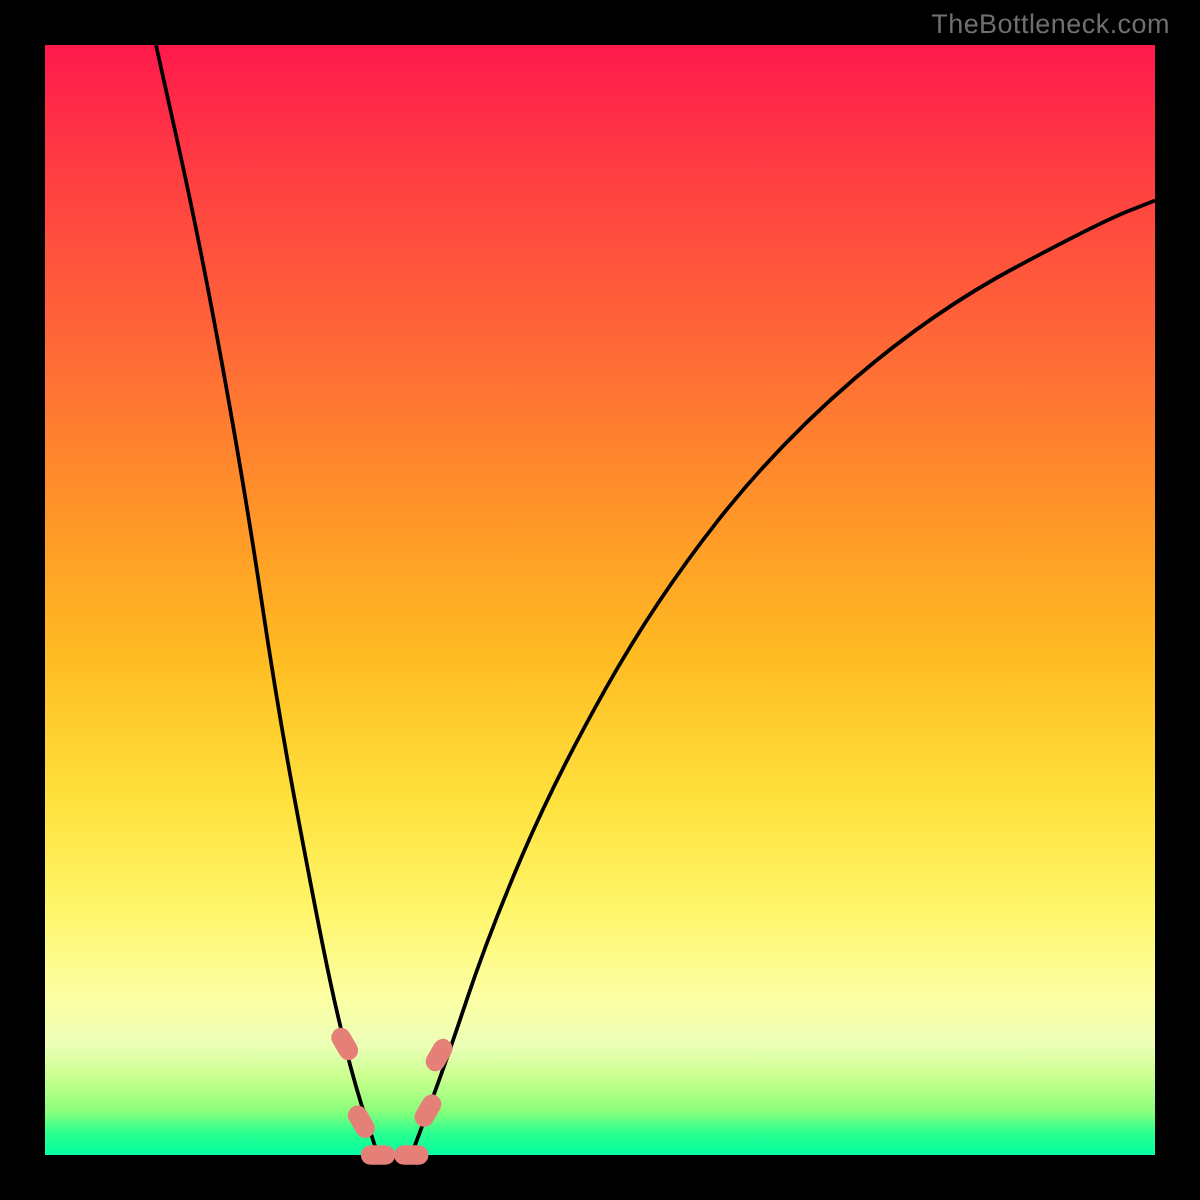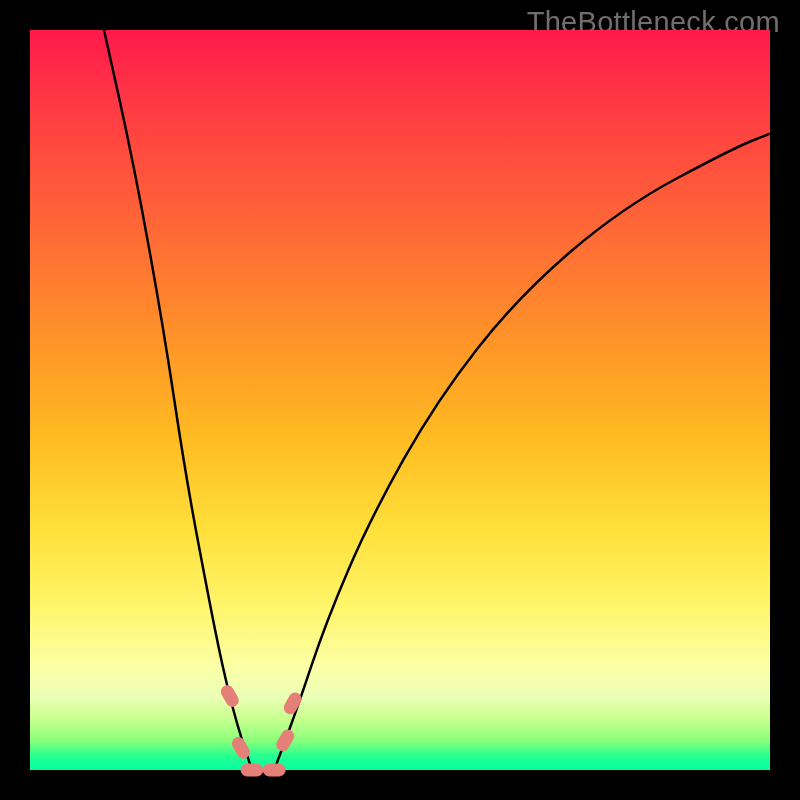--- a/index.html
+++ b/index.html
@@ -39,21 +39,21 @@
       #8cff7a 96%,
       #2bff90 98%,
       #03ffa0 100%
     );
   }
   .watermark {
     position: absolute;
     top: 6px;
     right: 20px;
     color: #6f6f6f;
-    font-size: 29px;
+    font-size: 18px;
     letter-spacing: 0.3px;
     font-weight: 500;
   }
   svg.curves {
     position: absolute;
     left: 0;
     top: 0;
     width: 740px;
     height: 740px;
     overflow: visible;

